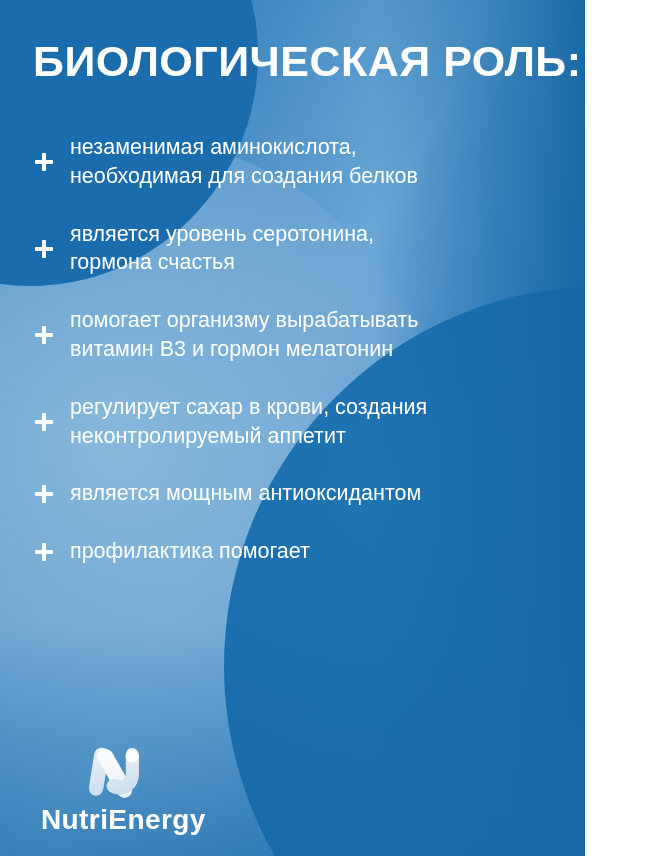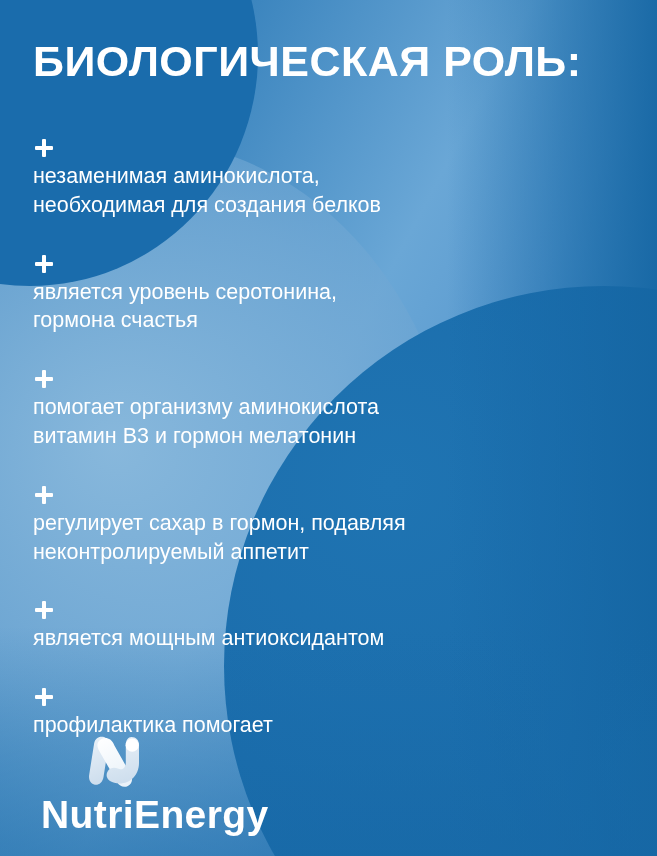--- a/index.html
+++ b/index.html
@@ -4,21 +4,21 @@
 <style>
   html, body {
     margin: 0;
     padding: 0;
     background: #ffffff;
   }
   * { box-sizing: border-box; }
 
   .poster {
     position: relative;
-    width: 657px;
+    width: 585px;
     height: 856px;
     overflow: hidden;
     font-family: "Liberation Sans", sans-serif;
     background: #3f86c0;
   }
 
   
   .bg-base {
     position: absolute;
     inset: 0;
@@ -117,23 +117,22 @@
     position: absolute;
     left: 33px;
     top: 133px;
     width: 580px;
     margin: 0;
     padding: 0;
     list-style: none;
   }
   .bullet {
     display: flex;
-    align-items: flex-start;
+    align-items: center;
     margin-bottom: 29px;
-    flex-direction: column;
   }
   .bullet-icon {
     position: relative;
     flex: 0 0 auto;
     width: 22px;
     height: 26px;
     margin-right: 15px;
     margin-top: 3px;
   }
   .bullet-icon::before,
@@ -172,21 +171,21 @@
   }
   .logo-mark {
     width: 68px;
     height: 52px;
     margin-left: 44px;
     margin-bottom: 7px;
     display: block;
   }
   .logo-word {
     display: block;
-    font-size: 39px;
+    font-size: 28px;
     font-weight: bold;
     color: #ffffff;
     letter-spacing: 0.4px;
     line-height: 1;
   }
 </style>
 </head>
 <body>
 
 <div class="poster">
@@ -211,27 +210,27 @@
       </li>
 
       <li class="bullet">
         <span class="bullet-icon"></span>
         <span class="bullet-text">является уровень серотонина,
 гормона счастья</span>
       </li>
 
       <li class="bullet">
         <span class="bullet-icon"></span>
-        <span class="bullet-text">помогает организму аминокислота
+        <span class="bullet-text">помогает организму вырабатывать
 витамин B3 и гормон мелатонин</span>
       </li>
 
       <li class="bullet">
         <span class="bullet-icon"></span>
-        <span class="bullet-text">регулирует сахар в гормон, подавляя
+        <span class="bullet-text">регулирует сахар в крови, создания
 неконтролируемый аппетит</span>
       </li>
 
       <li class="bullet">
         <span class="bullet-icon"></span>
         <span class="bullet-text">является мощным антиоксидантом</span>
       </li>
 
       <li class="bullet">
         <span class="bullet-icon"></span>

